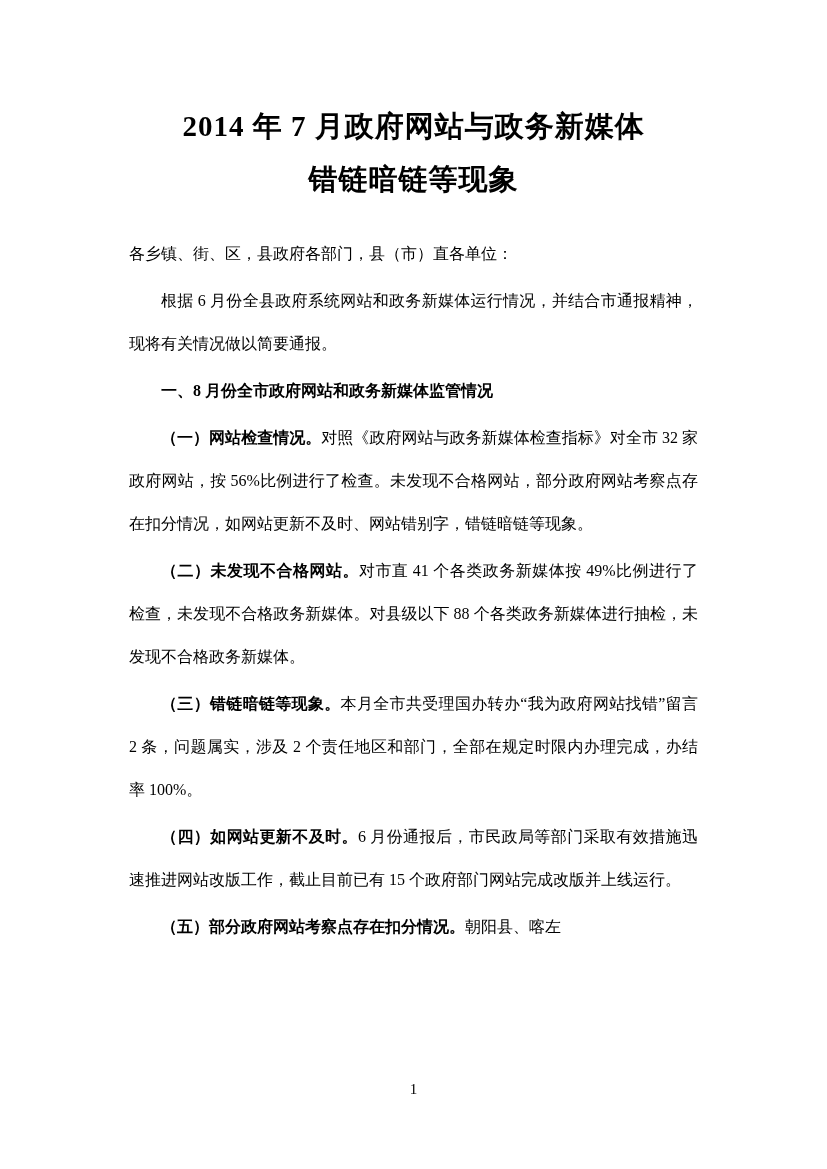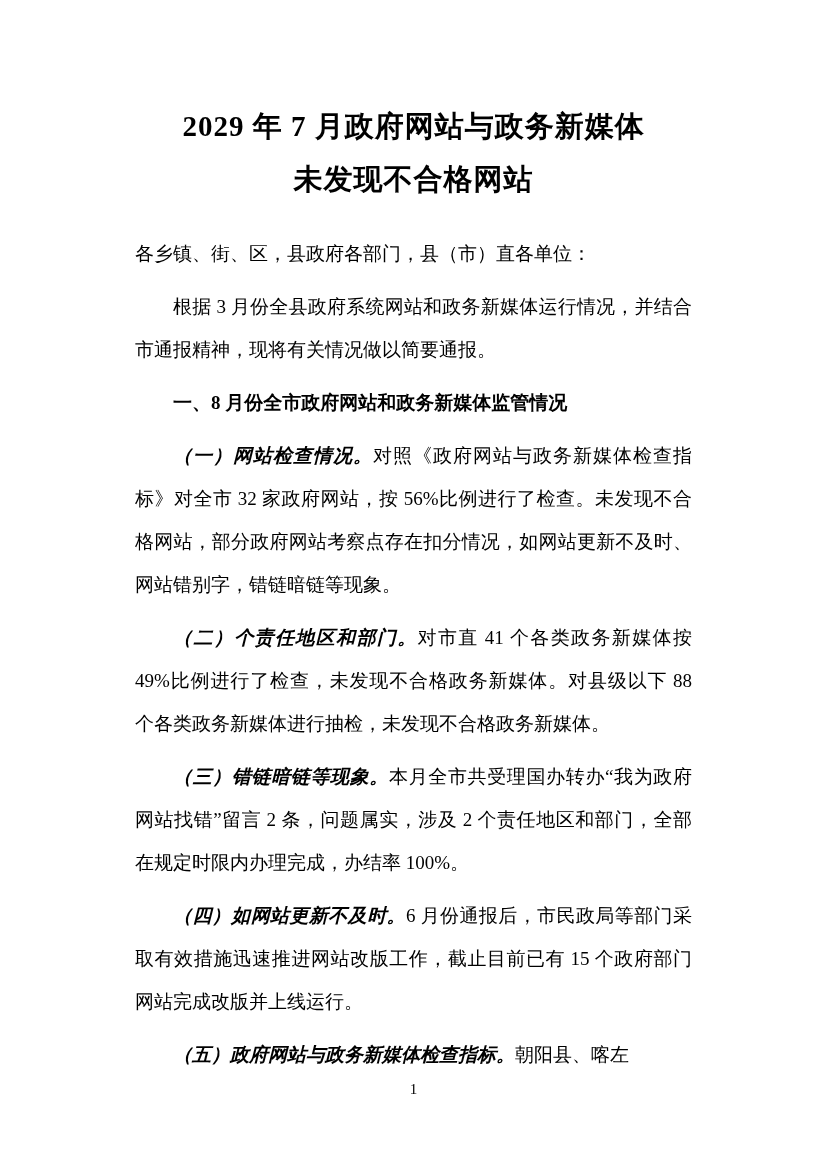--- a/index.html
+++ b/index.html
@@ -32,61 +32,60 @@
     letter-spacing: 1px;
   }
   .title-line {
     display: block;
     line-height: 53px;
   }
   .doc-body {
     margin-top: 26px;
   }
   .para {
-    margin: 10px;
-    font-size: 19px;
+    margin: 4px;
+    font-size: 16px;
     line-height: 43px;
     text-align: justify;
     text-justify: inter-ideograph;
     text-indent: 2em;
   }
   .salutation {
     text-indent: 0;
   }
   .section-heading {
     font-weight: bold;
   }
   .lead {
     font-weight: bold;
-    font-style: italic;
   }
   .page-number {
     position: absolute;
     top: 1080px;
     left: 0;
     width: 100%;
     text-align: center;
     font-size: 15px;
     line-height: 18px;
   }
 </style>
 </head>
 <body>
 
 <div class="page">
   <div class="content">
     <h1 class="doc-title">
-      <span class="title-line">2029 年 7 月政府网站与政务新媒体</span>
-      <span class="title-line">未发现不合格网站</span>
+      <span class="title-line">2014 年 7 月政府网站与政务新媒体</span>
+      <span class="title-line">错链暗链等现象</span>
     </h1>
     <div class="doc-body">
       <p class="para salutation">各乡镇、街、区，县政府各部门，县（市）直各单位：</p>
-      <p class="para">根据 3 月份全县政府系统网站和政务新媒体运行情况，并结合市通报精神，现将有关情况做以简要通报。</p>
+      <p class="para">根据 6 月份全县政府系统网站和政务新媒体运行情况，并结合市通报精神，现将有关情况做以简要通报。</p>
       <p class="para section-heading">一、8 月份全市政府网站和政务新媒体监管情况</p>
       <p class="para"><span class="lead">（一）网站检查情况。</span><span>对照《政府网站与政务新媒体检查指标》对全市 32 家政府网站，按 56%比例进行了检查。未发现不合格网站，部分政府网站考察点存在扣分情况，如网站更新不及时、网站错别字，错链暗链等现象。</span></p>
-      <p class="para"><span class="lead">（二）个责任地区和部门。</span><span>对市直 41 个各类政务新媒体按 49%比例进行了检查，未发现不合格政务新媒体。对县级以下 88 个各类政务新媒体进行抽检，未发现不合格政务新媒体。</span></p>
+      <p class="para"><span class="lead">（二）未发现不合格网站。</span><span>对市直 41 个各类政务新媒体按 49%比例进行了检查，未发现不合格政务新媒体。对县级以下 88 个各类政务新媒体进行抽检，未发现不合格政务新媒体。</span></p>
       <p class="para"><span class="lead">（三）错链暗链等现象。</span><span>本月全市共受理国办转办“我为政府网站找错”留言 2 条，问题属实，涉及 2 个责任地区和部门，全部在规定时限内办理完成，办结率 100%。</span></p>
       <p class="para"><span class="lead">（四）如网站更新不及时。</span><span>6 月份通报后，市民政局等部门采取有效措施迅速推进网站改版工作，截止目前已有 15 个政府部门网站完成改版并上线运行。</span></p>
-      <p class="para"><span class="lead">（五）政府网站与政务新媒体检查指标。</span><span>朝阳县、喀左</span></p>
+      <p class="para"><span class="lead">（五）部分政府网站考察点存在扣分情况。</span><span>朝阳县、喀左</span></p>
     </div>
   </div>
   <div class="page-number">1</div>
 </div>
 
 </body></html>

